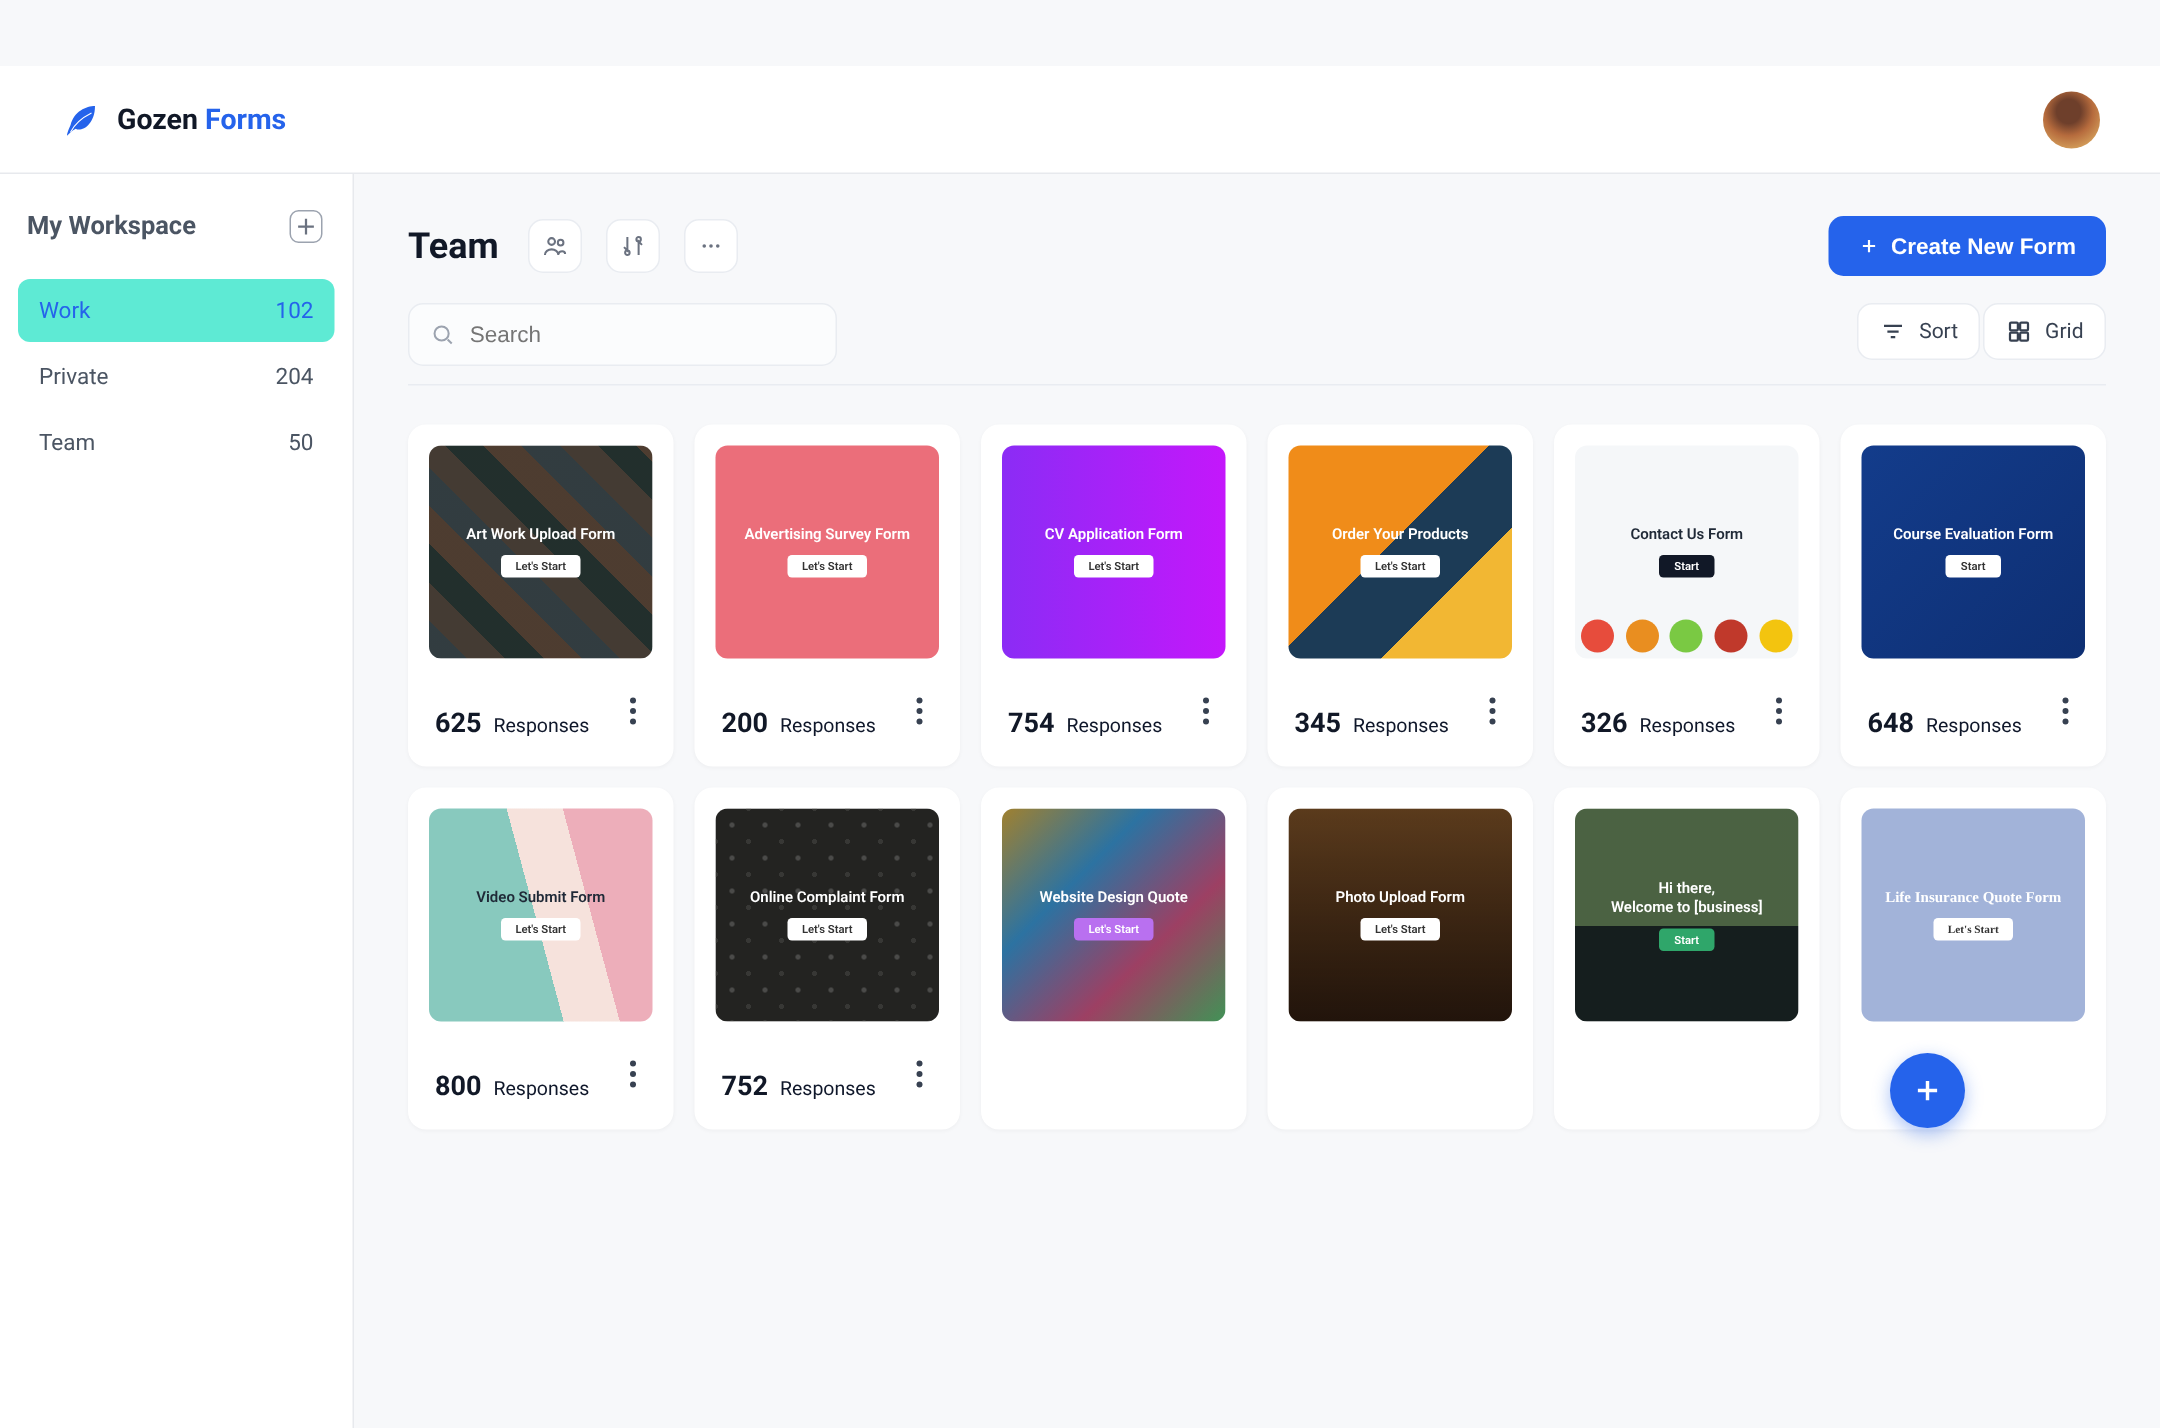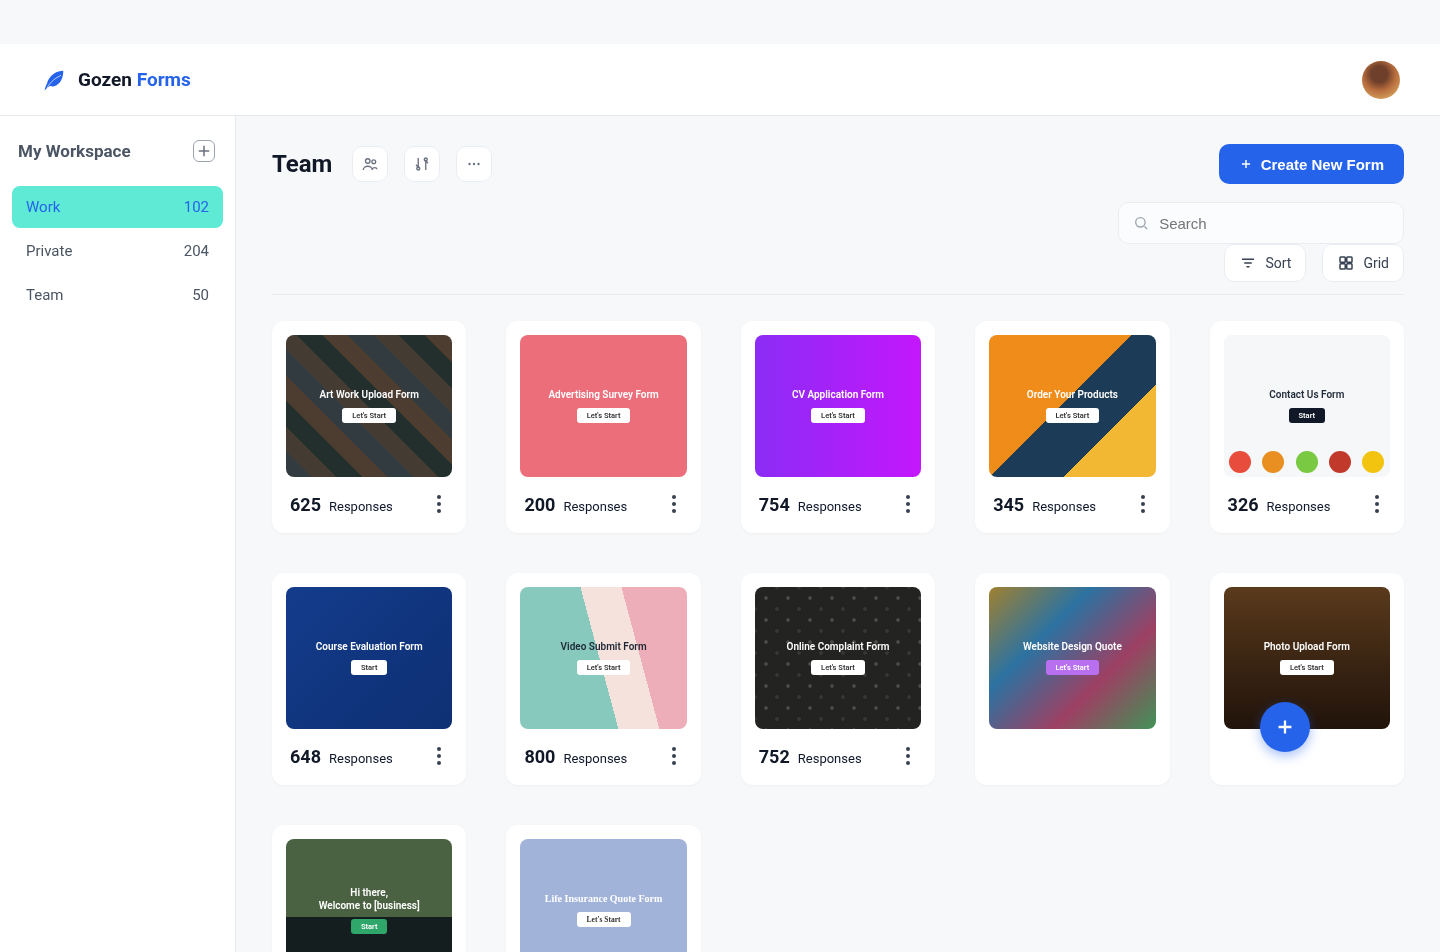--- a/index.html
+++ b/index.html
@@ -21,36 +21,36 @@
   .ws-item:not(.active) .ws-label { color: #4B5563; }
   .ws-item:not(.active) .ws-count { color: #4B5563; }
   
   .main { flex: 1; padding: 28px 36px; overflow-y: auto; }
   .header-row { display: flex; align-items: center; justify-content: space-between; margin-bottom: 18px; }
   .header-left { display: flex; align-items: center; gap: 16px; }
   .page-title { font-size: 24px; font-weight: 700; margin-right: 4px; }
   .icon-btn { width: 36px; height: 36px; background: #fff; border: 1px solid #E9ECF1; border-radius: 10px; display: flex; align-items: center; justify-content: center; cursor: pointer; color: #6B7280; }
   .create-btn { background: #2563EB; color: #fff; border: none; height: 40px; padding: 0 20px; border-radius: 10px; font-size: 15px; font-weight: 600; display: flex; align-items: center; gap: 8px; cursor: pointer; }
   
-  .toolbar-row { display: flex; align-items: flex-end; justify-content: space-between; margin-bottom: 12px; flex-direction: column; }
+  .toolbar-row { display: flex; align-items: flex-start; justify-content: space-between; margin-bottom: 12px; }
   .search-box { display: flex; align-items: center; gap: 10px; background: #FBFCFD; border: 1px solid #E9ECF1; border-radius: 10px; height: 42px; width: 286px; padding: 0 14px; }
   .search-box input { border: none; background: transparent; outline: none; font-size: 15px; color: #6B7280; width: 100%; }
   .tool-btn { background: #fff; border: 1px solid #E9ECF1; height: 38px; padding: 0 14px; border-radius: 10px; display: flex; align-items: center; gap: 8px; font-size: 14px; color: #374151; cursor: pointer; }
-  .tool-group { display: flex; gap: 16px; }
+  .tool-group { display: flex; gap: 2px; }
   
   .divider { border-top: 1px solid #E9ECF1; margin-bottom: 26px; }
   
-  .grid { display: grid; grid-template-columns: repeat(5, 1fr); gap: 40px; }
+  .grid { display: grid; grid-template-columns: repeat(6, 1fr); gap: 14px; }
   .card { background: #fff; border-radius: 12px; box-shadow: 0 1px 3px rgba(0,0,0,0.04); overflow: hidden; }
   .thumb { height: 142px; margin: 14px 14px 0 14px; border-radius: 8px; display: flex; flex-direction: column; align-items: center; justify-content: center; color: #fff; text-align: center; position: relative; overflow: hidden; }
   .thumb-title { font-size: 10px; font-weight: 600; margin-bottom: 8px; white-space: nowrap; }
   .thumb-btn { font-size: 7.5px; font-weight: 600; padding: 3px 10px; border-radius: 3px; }
   .card-foot { display: flex; align-items: center; justify-content: space-between; padding: 16px 18px 18px 18px; }
   .resp-wrap { display: flex; align-items: baseline; gap: 8px; }
-  .resp-count { font-size: 18px; font-weight: 700; }
+  .resp-count { font-size: 18px; font-weight: 700; margin-top: 17px; }
   .resp-label { font-size: 13px; color: #0f172a; }
   .card-more { width: 18px; height: 22px; display: flex; flex-direction: column; align-items: center; justify-content: center; gap: 3px; cursor: pointer; }
   .card-more span { width: 4px; height: 4px; background: #374151; border-radius: 50%; }
   
   .fab { position: fixed; right: 130px; bottom: 200px; width: 50px; height: 50px; background: #2563EB; border-radius: 50%; display: flex; align-items: center; justify-content: center; color: #fff; font-size: 26px; cursor: pointer; box-shadow: 0 4px 12px rgba(37,99,235,0.4); }
   
   
   .bg-0 { background: linear-gradient(rgba(0,0,0,0.45), rgba(0,0,0,0.45)), repeating-linear-gradient(45deg,#5B6E75 0 18px,#7B6B5D 18px 36px,#3E5551 36px 54px,#8D6E57 54px 72px); }
   .bg-1 { background: #EB6E7A; }
   .bg-2 { background: linear-gradient(90deg, #8B2CF5, #C417FB); }

